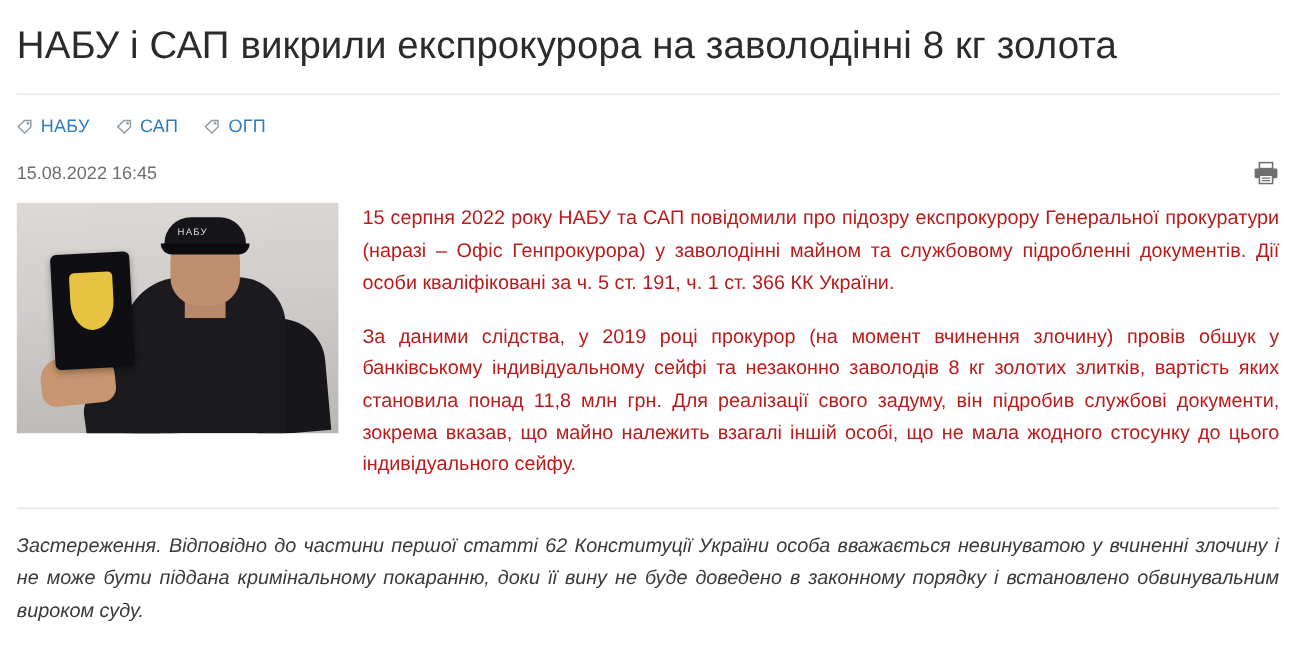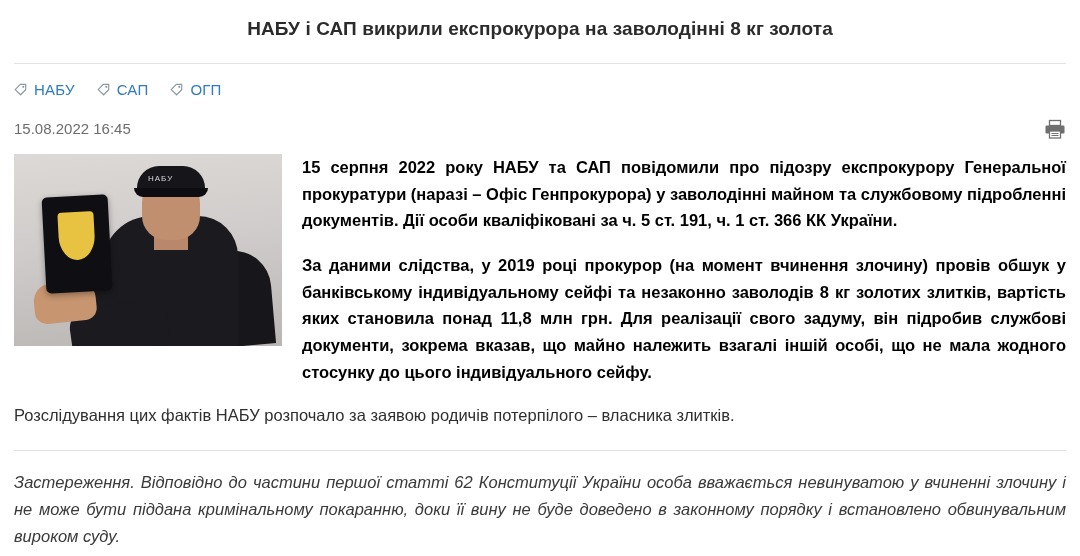--- a/index.html
+++ b/index.html
@@ -15,27 +15,26 @@
     color: #333333;
     overflow: hidden;
   }
   .page {
     width: 1080px;
     height: 556px;
     position: relative;
     padding: 0 14px;
   }
   .article-title {
-    font-size: 19px;
+    font-size: 32px;
     line-height: 1.2;
-    font-weight: bold;
+    font-weight: normal;
     color: #2b2b2b;
     margin: 18px 0 0 0;
     letter-spacing: 0.1px;
-    text-align: center;
   }
   .rule {
     border: 0;
     border-top: 1px solid #e2e2e2;
     margin: 22px 0 0 0;
   }
   .tags-row {
     display: flex;
     align-items: center;
     gap: 22px;
@@ -208,23 +207,22 @@
     transform: rotate(-8deg);
   }
   .article-body {
     flex: 1;
     min-width: 0;
   }
   .article-body p {
     margin: 0 0 18px 0;
     font-size: 16.5px;
     line-height: 1.62;
-    color: #000000;
+    color: #b91c1c;
     text-align: justify;
-    font-weight: bold;
   }
   .article-body p:last-child { margin-bottom: 0; }
   .below-text {
     margin-top: 16px;
     font-size: 16.5px;
     line-height: 1.62;
     color: #2f2f2f;
   }
   .rule2 {
     border: 0;
@@ -310,19 +308,18 @@
       </div>
     </div>
 
     <div class="article-body">
       <p>15 серпня 2022 року НАБУ та САП повідомили про підозру експрокурору Генеральної прокуратури (наразі – Офіс Генпрокурора) у заволодінні майном та службовому підробленні документів. Дії особи кваліфіковані за ч. 5 ст. 191, ч. 1 ст. 366 КК України.</p>
       <p>За даними слідства, у 2019 році прокурор (на момент вчинення злочину) провів обшук у банківському індивідуальному сейфі та незаконно заволодів 8 кг золотих злитків, вартість яких становила понад 11,8 млн грн. Для реалізації свого задуму, він підробив службові документи, зокрема вказав, що майно належить взагалі іншій особі, що не мала жодного стосунку до цього індивідуального сейфу.</p>
     </div>
 
   </div>
 
-  <div class="below-text">Розслідування цих фактів НАБУ розпочало за заявою родичів потерпілого – власника злитків.</div>
 
   <hr class="rule2">
 
   <div class="disclaimer">Застереження. Відповідно до частини першої статті 62 Конституції України особа вважається невинуватою у вчиненні злочину і не може бути піддана кримінальному покаранню, доки її вину не буде доведено в законному порядку і встановлено обвинувальним вироком суду.</div>
 
 </div>
 
 </body></html>

